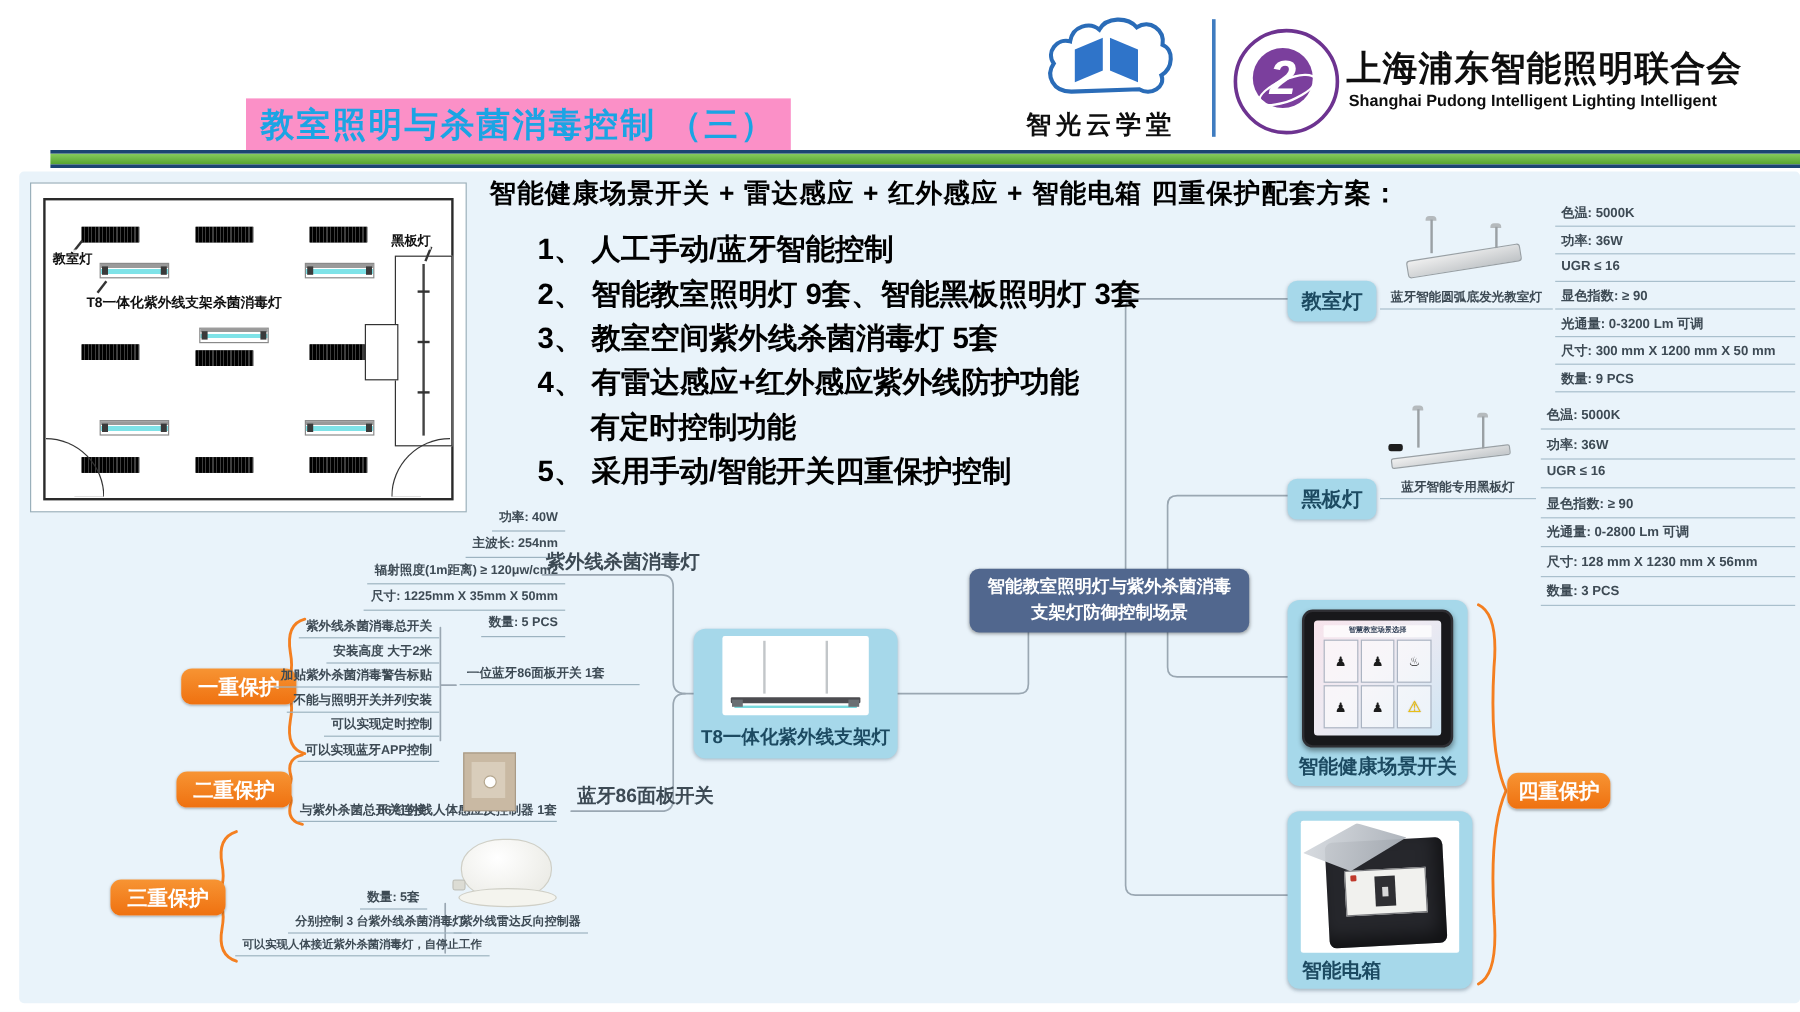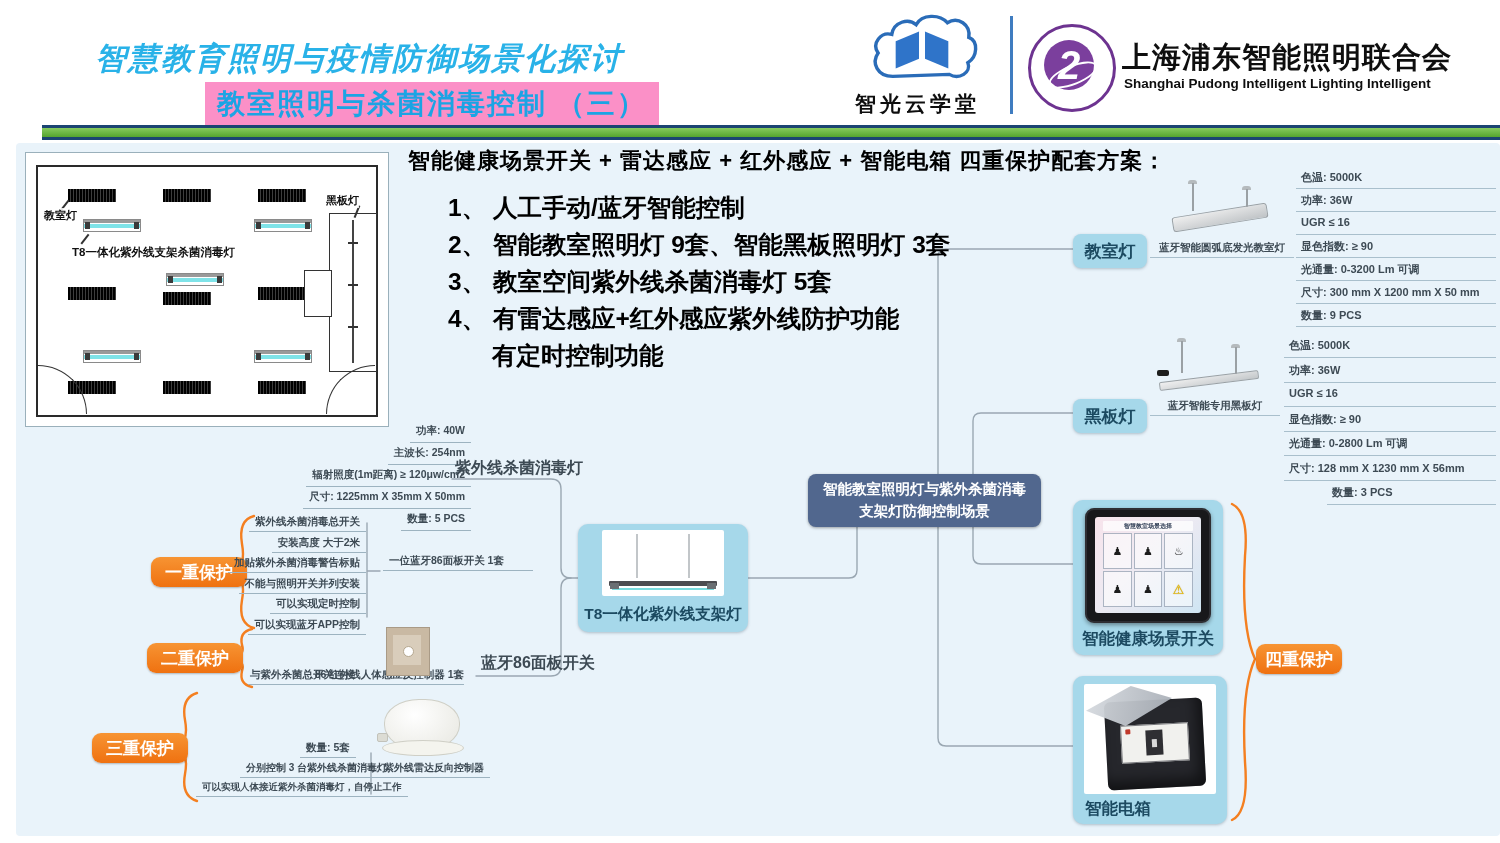--- a/index.html
+++ b/index.html
@@ -131,21 +131,20 @@
       <path d="M371,753 V794 M371,771 H377"></path>
     </g>
     <g fill="none" stroke="#f47f20" stroke-width="2.4" stroke-linecap="round">
       <path d="M254,516 Q238,520 242,544 Q246,566 234,572 Q246,578 242,600 Q238,624 254,628"></path>
       <path d="M252,629 Q239,632 242,645 Q245,654 235,658 Q245,662 242,671 Q239,684 252,687"></path>
       <path d="M197,693 Q181,698 185,720 Q189,742 177,747 Q189,752 185,774 Q181,796 197,801"></path>
       <path d="M1232,504 Q1249,512 1245,556 Q1241,628 1255,659 Q1241,690 1245,762 Q1249,812 1232,820"></path>
     </g>
   </svg>
 
-  <div class="abs title1">智慧教育照明与疫情防御场景化探讨</div>
   <div class="abs title2">教室照明与杀菌消毒控制 （三）</div>
   <div class="abs green-bar"></div>
 
   <div class="abs" style="left:862px;top:12px;width:120px;height:78px;">
     <svg width="120" height="78" viewBox="0 0 120 80">
       <path d="M30,66 C14,66 8,52 15,42 C8,32 18,20 29,23 C31,10 46,6 54,13 C60,2 78,2 86,11 C97,4 110,13 108,26 C118,30 117,46 107,52 C111,62 98,70 88,64 Z" fill="#ffffff" stroke="#2a6cb8" stroke-width="3.5"></path>
       <path d="M33,30 L57,20 L57,48 L33,58 Z" fill="#2f74c9"></path>
       <path d="M87,30 L63,20 L63,48 L87,58 Z" fill="#2f74c9"></path>
       <path d="M57,20 L60,24 L63,20 L63,48 L60,52 L57,48 Z" fill="#ffffff"></path>
     </svg>
@@ -200,20 +199,21 @@
     <div class="plan-label" style="left:300px;top:40px;">黑板灯</div>
   </div>
 
   <div class="abs prop-head z2">智能健康场景开关 + 雷达感应 + 红外感应 + 智能电箱 四重保护配套方案：</div>
   <div class="abs z2" style="left:448px;top:191px;">
     <div class="prop-item">1、 人工手动/蓝牙智能控制</div>
     <div class="prop-item">2、 智能教室照明灯 9套、智能黑板照明灯 3套</div>
     <div class="prop-item">3、 教室空间紫外线杀菌消毒灯 5套</div>
     <div class="prop-item">4、 有雷达感应+红外感应紫外线防护功能</div>
     <div class="prop-item" style="margin-left:44px;">有定时控制功能</div>
+    <div class="prop-item">5、 采用手动/智能开关四重保护控制</div>
   </div>
 
   <div class="abs stack z2" style="left:295px;top:423px;width:176px;align-items:flex-end;">
     <div class="mini" style="height:16px;">功率: 40W</div>
     <div class="mini" style="height:16px;margin-top:2px;">主波长: 254nm</div>
     <div class="mini" style="height:16px;margin-top:2px;">辐射照度(1m距离) ≥ 120μw/cm2</div>
     <div class="mini" style="height:16px;margin-top:2px;">尺寸: 1225mm X 35mm X 50mm</div>
     <div class="mini" style="height:16px;margin-top:2px;">数量: 5 PCS</div>
   </div>
   <div class="abs lbl-strong z2" style="left:455px;top:458px;">紫外线杀菌消毒灯</div>
@@ -296,21 +296,21 @@
       <span>黑板灯</span>
     </div>
   <div class="abs caption z2" style="left:1150px;top:399px;width:130px;">蓝牙智能专用黑板灯</div>
   <div class="abs z2" style="left:1284px;top:336px;width:212px;">
     <div class="specrow" style="height:16px;">色温: 5000K</div>
     <div class="specrow" style="height:16px;margin-top:2.5px;">功率: 36W</div>
     <div class="specrow" style="height:16px;margin-top:2.5px;">UGR ≤ 16</div>
     <div class="specrow" style="height:16px;margin-top:2.5px;">显色指数: ≥ 90</div>
     <div class="specrow" style="height:16px;margin-top:2.5px;">光通量: 0-2800 Lm 可调</div>
     <div class="specrow" style="height:16px;margin-top:2.5px;">尺寸: 128 mm X 1230 mm X 56mm</div>
-    <div class="specrow" style="height:16px;margin-top:2.5px;margin-left:43px;">数量: 3 PCS</div>
+    <div class="specrow" style="height:16px;margin-top:2.5px;">数量: 3 PCS</div>
   </div>
 
   <div class="abs node sw-node z2">
     <div class="abs sw-frame">
       <div class="abs sw-screen">
         <div class="sw-title">智慧教室场景选择</div>
         <div class="sw-grid">
           <div class="sw-cell">♟</div>
           <div class="sw-cell">♟</div>
           <div class="sw-cell">♨</div>

